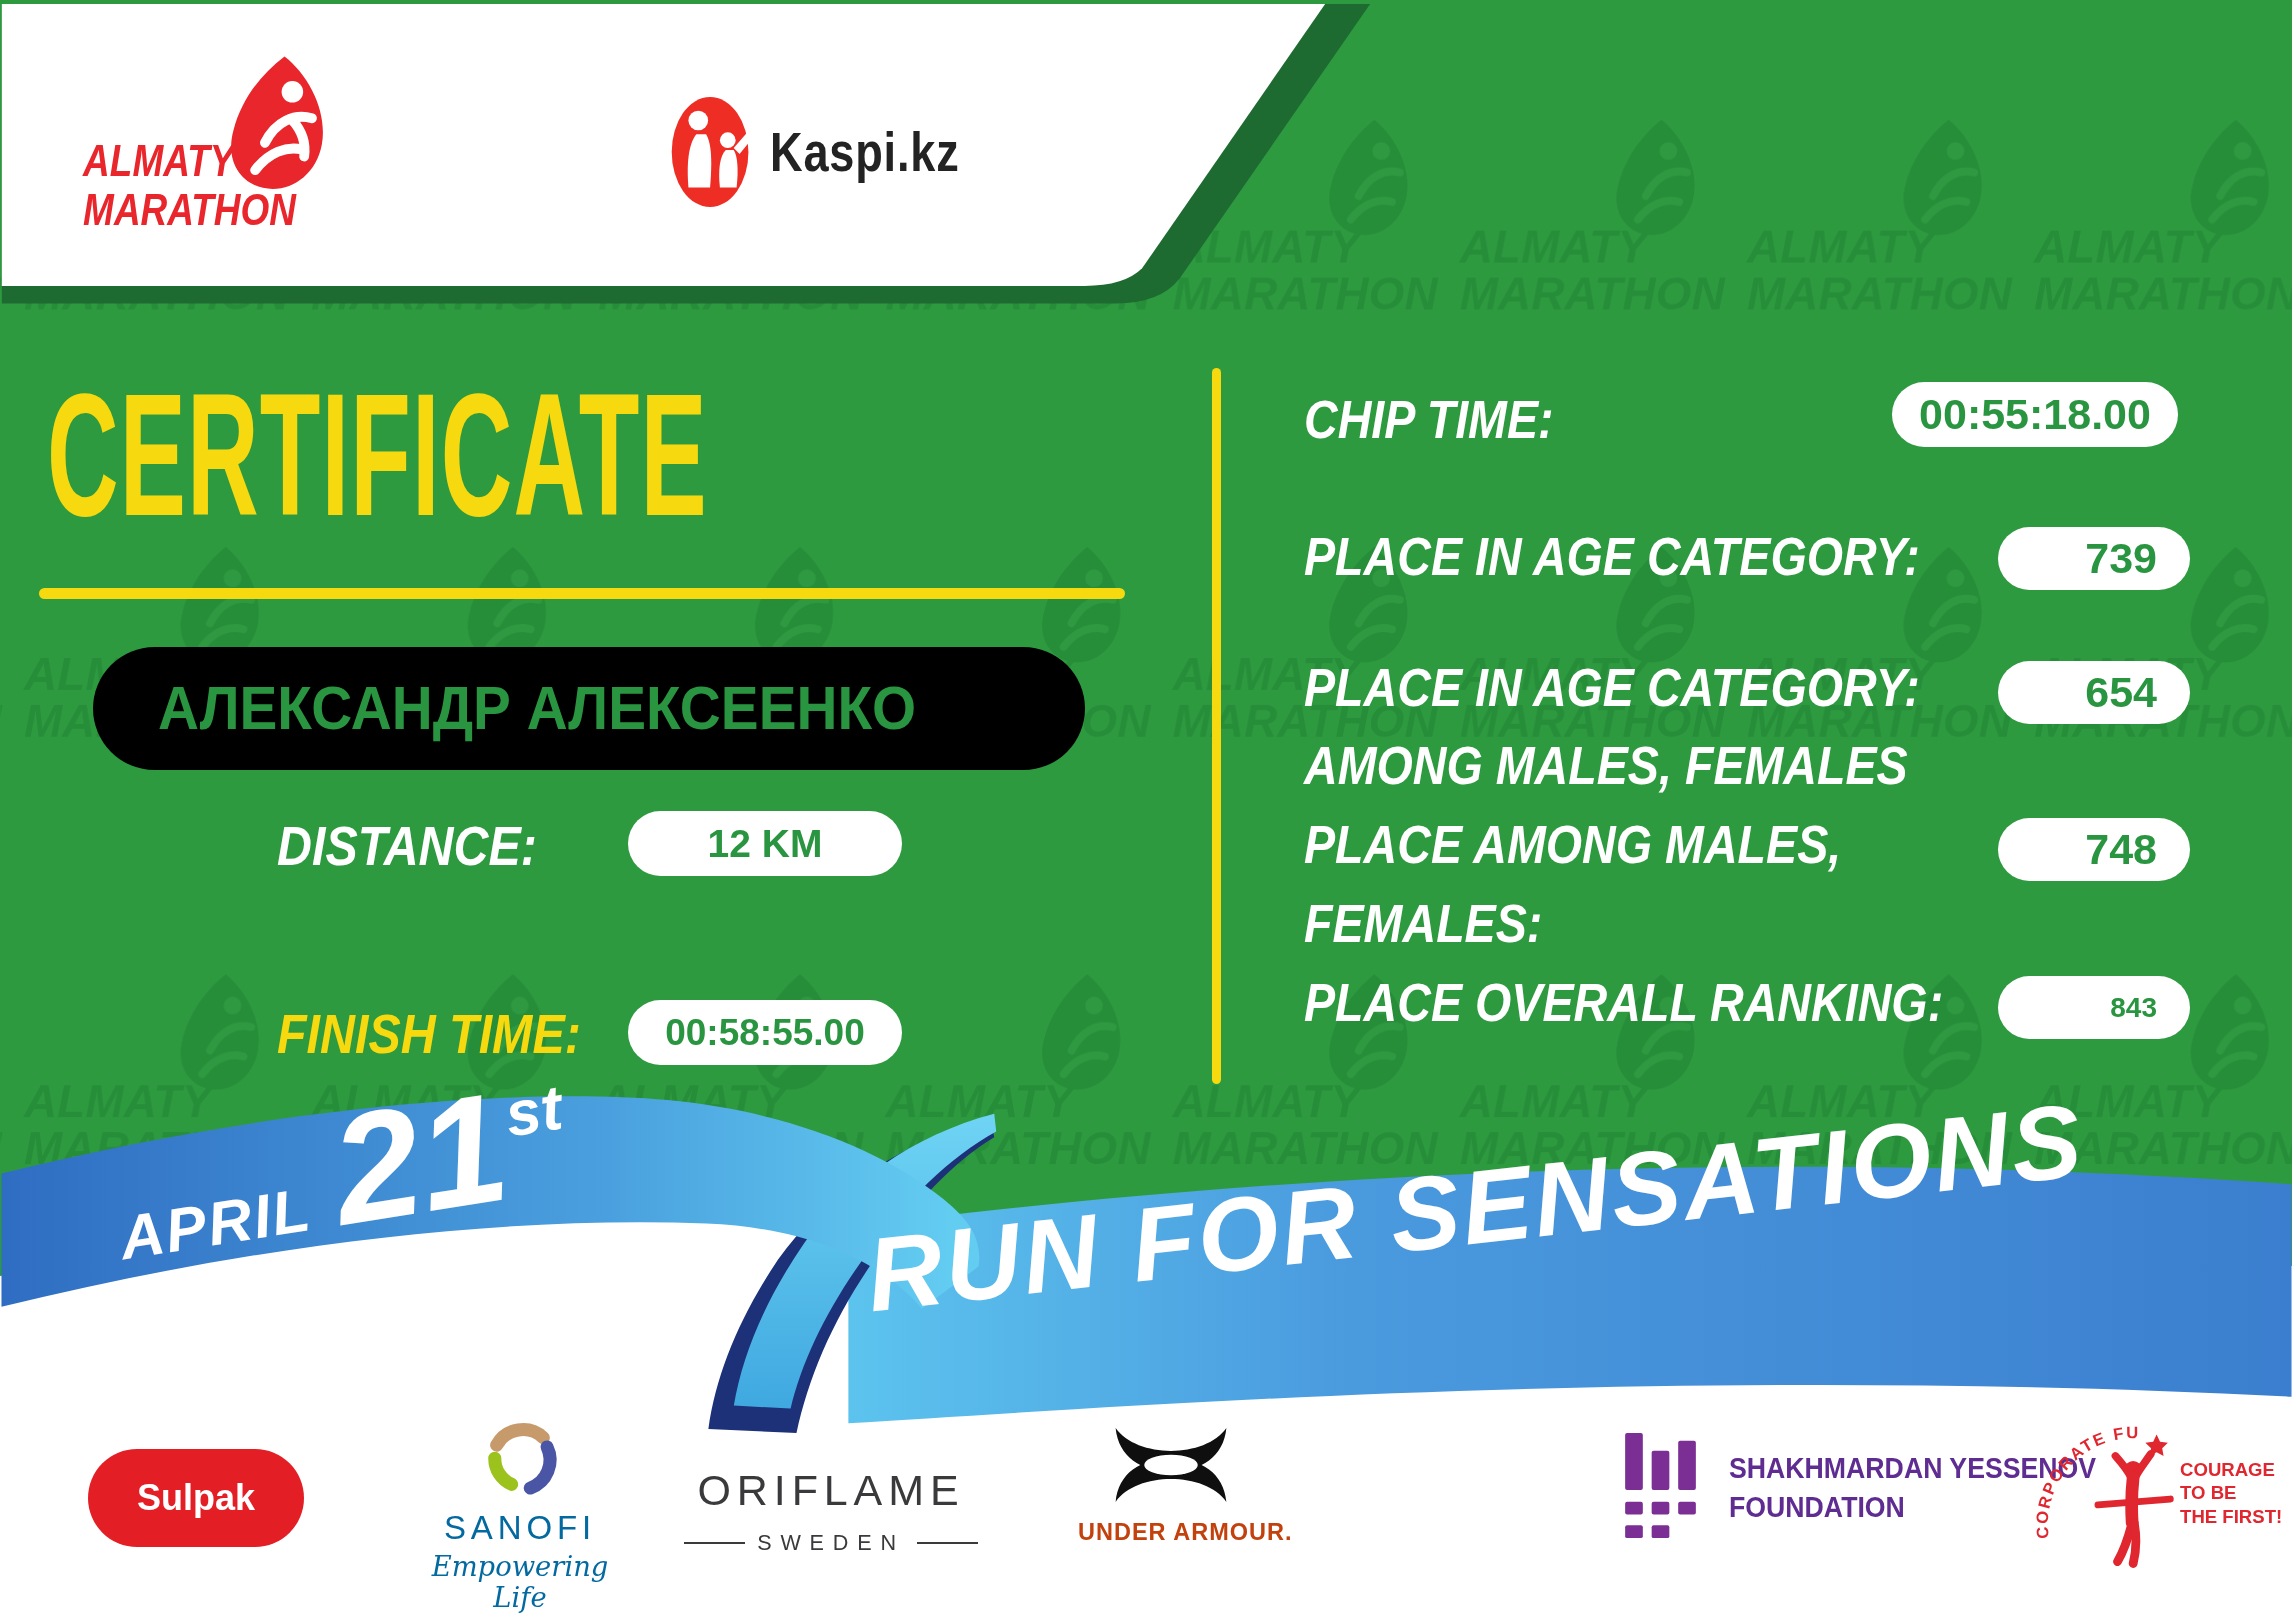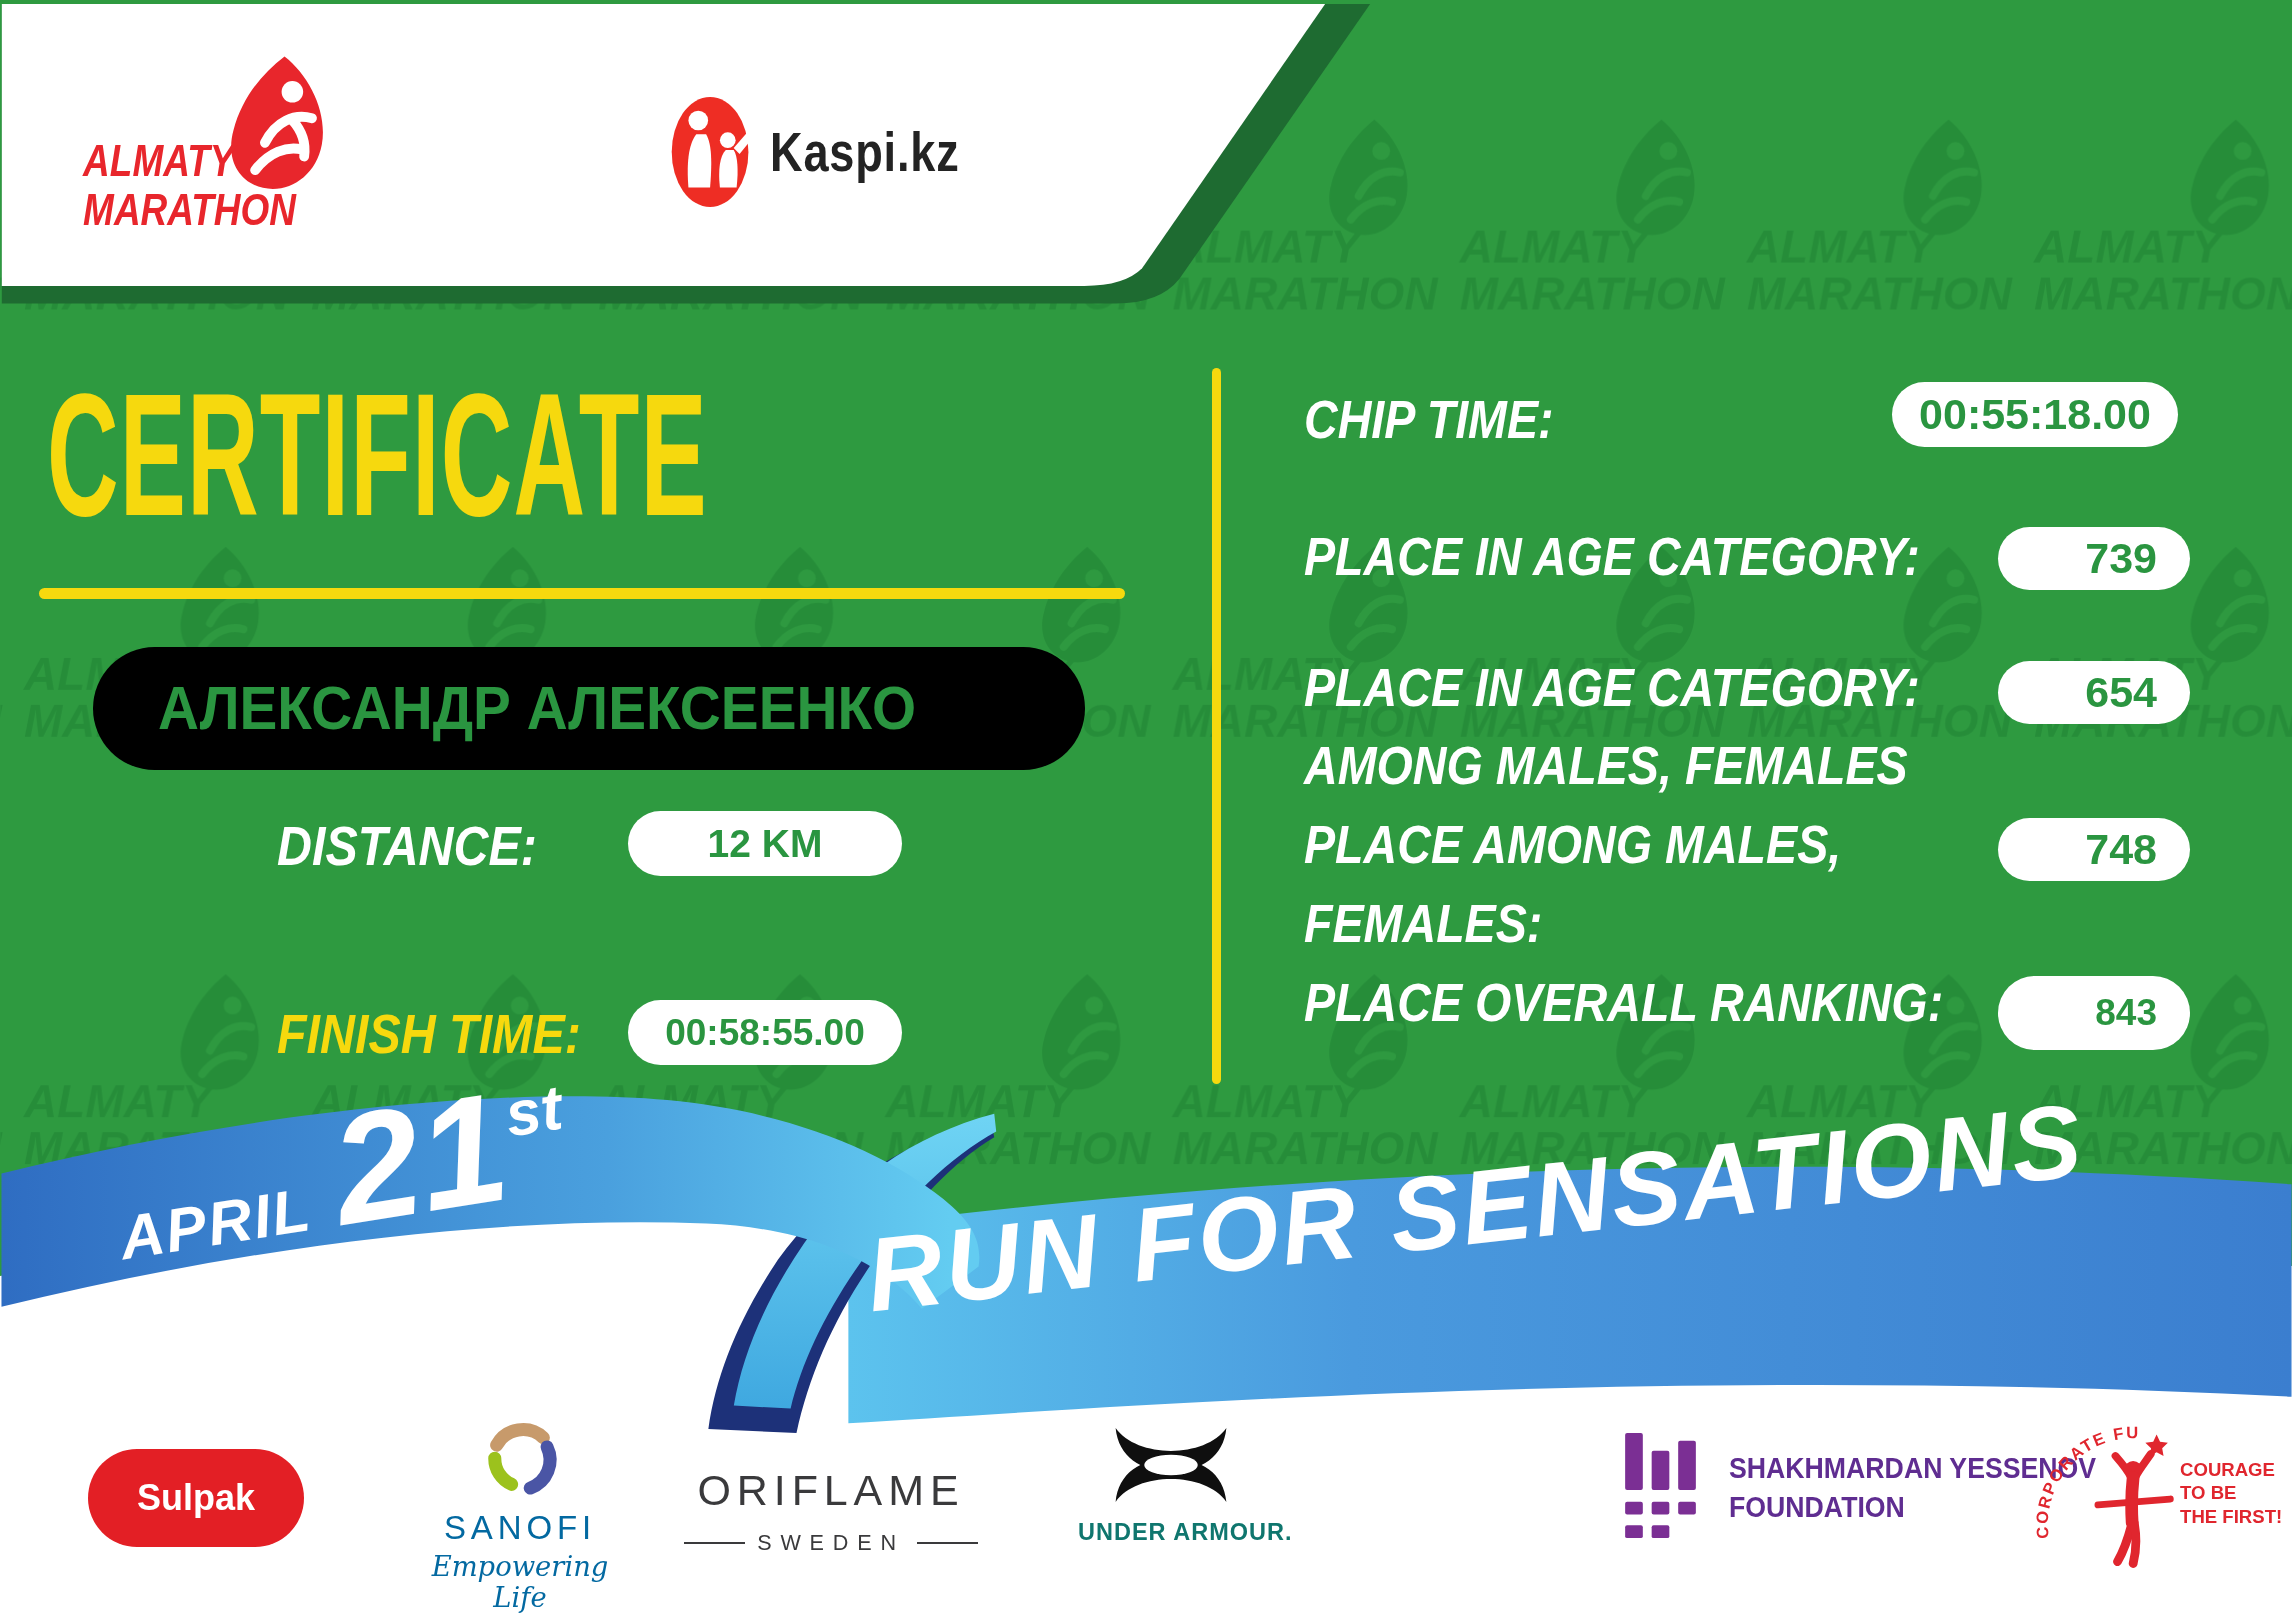--- a/index.html
+++ b/index.html
@@ -48,21 +48,21 @@
     display:flex;align-items:center;justify-content:center;color:#ffffff;font-size:36px;font-weight:bold;}
   .sanofi{position:absolute;left:412px;top:1419px;width:216px;text-align:center;color:#0369a1;}
   .sanofi .swirl{display:block;margin:0 auto;}
   .sanofi .sname{font-size:33px;letter-spacing:4.9px;margin-top:5.9px;}
   .sanofi .stag{font-family:"DejaVu Serif",serif;font-style:italic;font-size:27.4px;margin-top:3.9px;}
   .oriflame{position:absolute;left:684px;top:1466px;width:294px;color:#3A3A3C;text-align:center;}
   .oriflame .oname{font-size:43px;letter-spacing:5.9px;font-weight:400;}
   .oriflame .osub{display:flex;align-items:center;justify-content:center;margin-top:15px;}
   .oriflame .osub .ln{width:63px;height:2.9px;background:#3A3A3C;}
   .oriflame .osub .txt{font-size:21.6px;letter-spacing:8.8px;margin:0 11.8px;}
-  .ua{position:absolute;left:1078px;top:1423px;width:186px;text-align:center;color:#0f766e;}
+  .ua{position:absolute;left:1078px;top:1423px;width:186px;text-align:center;color:#c2410c;}
   .ua .uatext{font-size:23.5px;font-weight:bold;letter-spacing:1px;margin-top:11.8px;white-space:nowrap;}
   .asu{position:absolute;left:1358px;top:1423px;width:196px;height:137px;}
   .asu .asutext{font-size:102px;font-weight:bold;letter-spacing:-4.9px;color:#1B3F8F;line-height:118px;}
   .asu .drop{position:absolute;left:78px;top:-2px;width:23.5px;height:23.5px;background:#55ACE4;
     border-radius:0 50% 50% 50%;transform:rotate(45deg);}
   .yessenov{position:absolute;left:1625px;top:1433px;display:flex;align-items:center;}
   .yessenov .ytext{margin-left:33px;color:#5F2D91;font-weight:bold;font-size:29px;line-height:39px;
     transform:scaleX(0.92);transform-origin:left center;white-space:nowrap;}
   .courage{position:absolute;left:2031px;top:1413px;}
 </style>
@@ -157,21 +157,21 @@
     <span style="margin-right:33px;">654</span>
   </div>
 
   <div class="r-label" style="top:815px;">PLACE AMONG MALES,</div>
   <div class="r-label" style="top:894px;">FEMALES:</div>
   <div class="pill right" style="left:1998px;top:818px;width:192px;height:63px;font-size:43px;">
     <span style="margin-right:33px;">748</span>
   </div>
 
   <div class="r-label" style="top:973px;">PLACE OVERALL RANKING:</div>
-  <div class="pill right" style="left:1998px;top:976px;width:192px;height:74px;font-size:37px;">
+  <div class="pill right" style="left:1998px;top:976px;width:192px;height:63px;font-size:28px;">
     <span style="margin-right:33px;">843</span>
   </div>
 
   <svg class="ribbon-svg" width="2293" height="421" viewBox="0 0 2339 430">
     <defs>
       <linearGradient id="rg-right" x1="0" y1="0" x2="1" y2="0">
         <stop offset="0" stop-color="#5CC3EE"></stop>
         <stop offset="0.35" stop-color="#4A9ADE"></stop>
         <stop offset="1" stop-color="#3B7ECF"></stop>
       </linearGradient>

